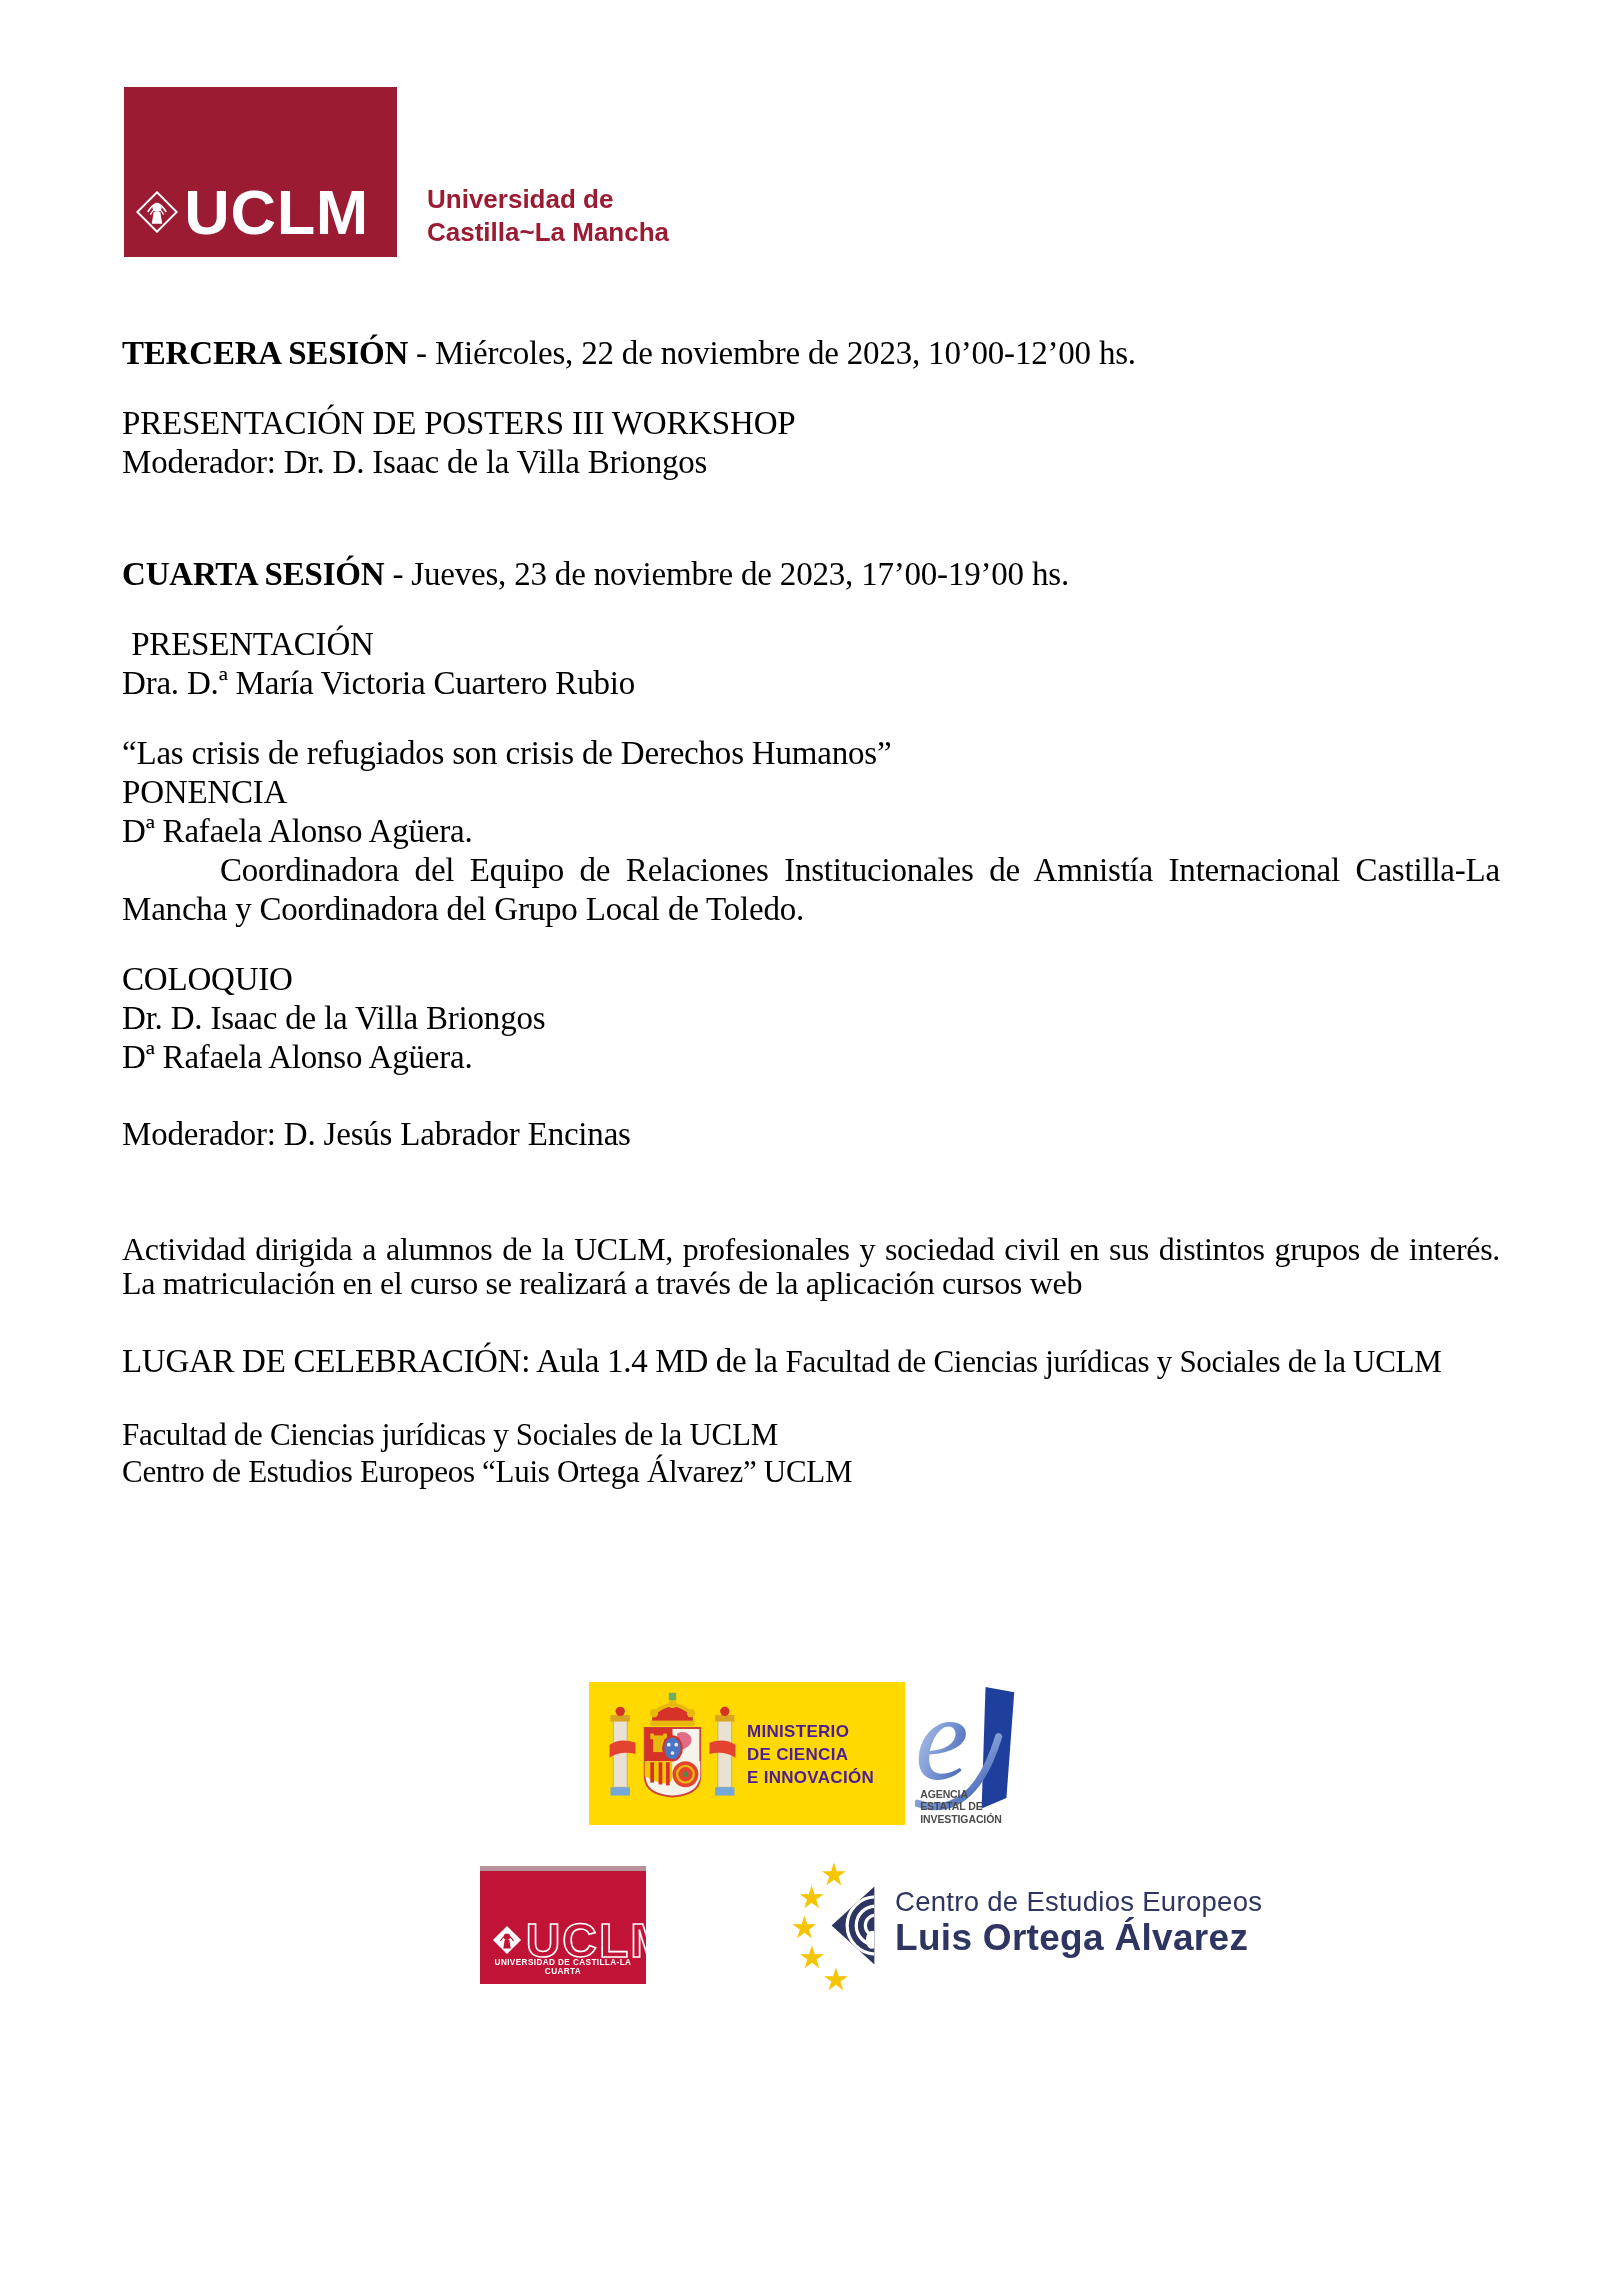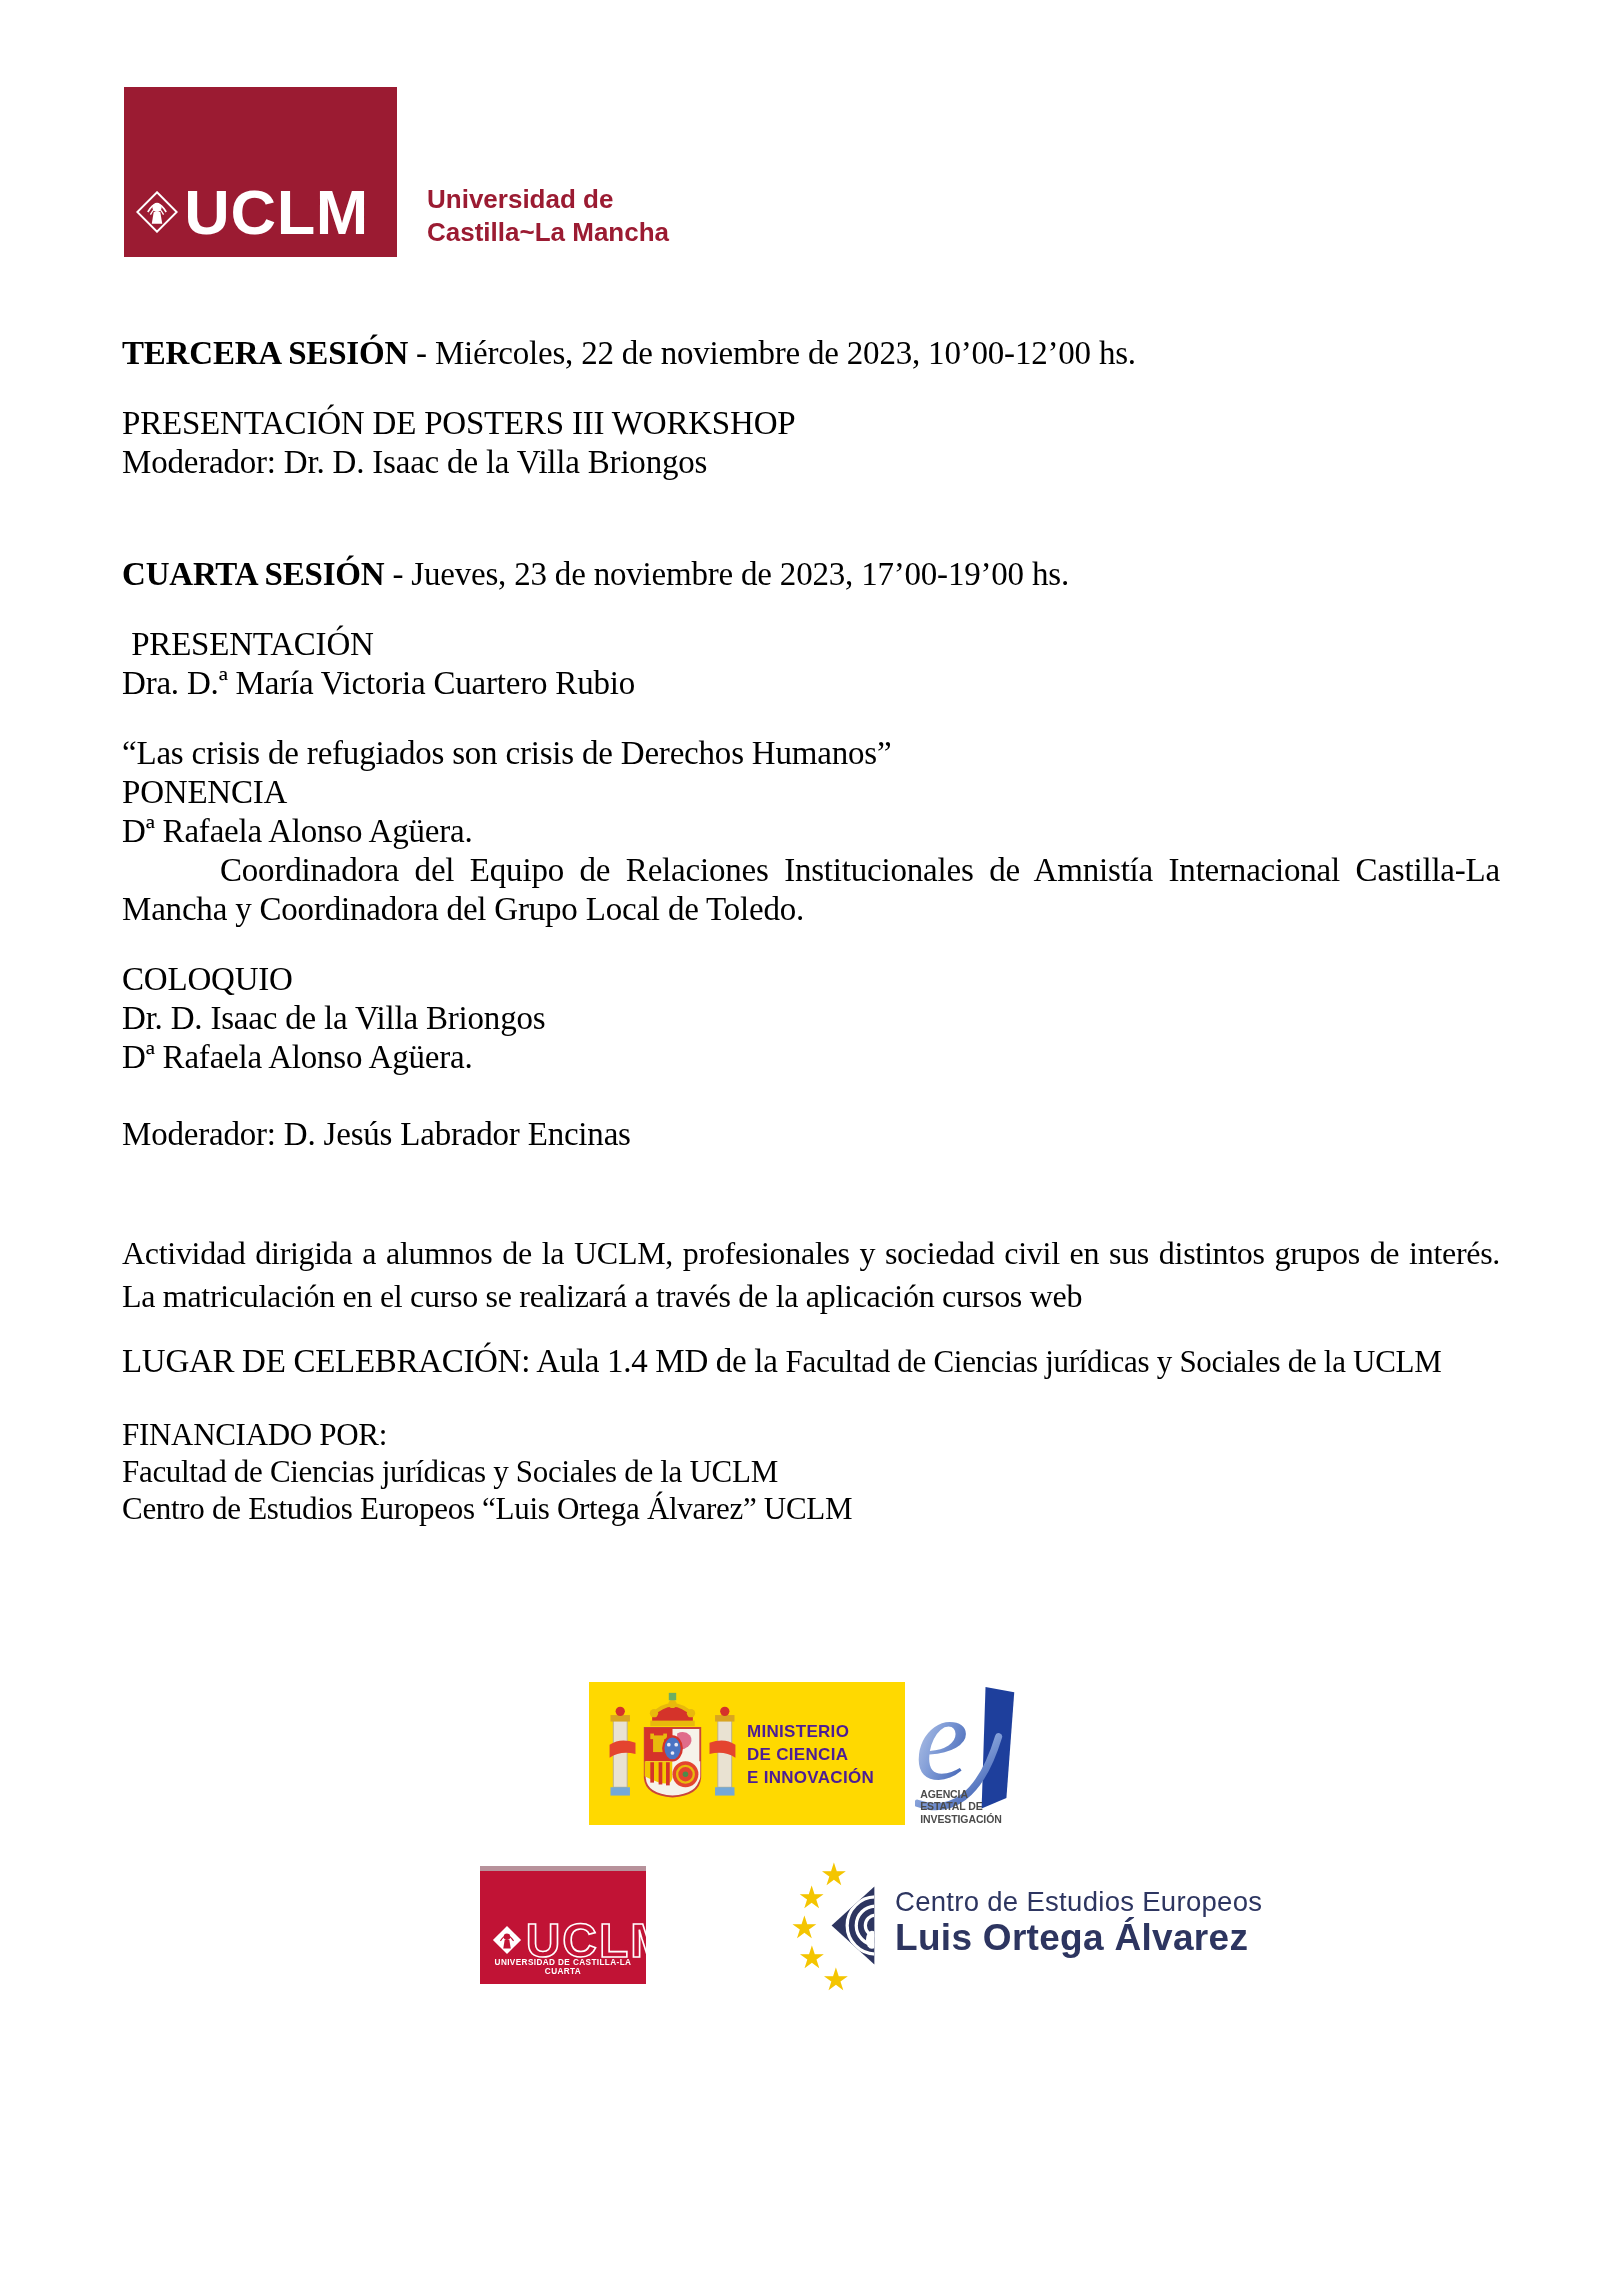--- a/index.html
+++ b/index.html
@@ -48,21 +48,21 @@
   .gap-s { height: 31px; }
   .gap-m { height: 38px; }
   .gap-l { height: 73px; }
   .bold { font-weight: bold; }
   .just { text-align: justify; }
   .lead-sp { padding-left: 9.2px; }
   .role-par { margin-left: 98px; text-indent: 98px; text-align: justify; }
 
   .audience-par {
     position: absolute; left: 122px; top: 1232px; width: 1378px;
-    font-size: 32px; line-height: 43px; letter-spacing: -0.3px;
+    font-size: 32px; line-height: 34px; letter-spacing: -0.3px;
     text-align: justify; margin: 0;
   }
   .venue-line {
     position: absolute; left: 122px; top: 1342px; width: 1378px;
     font-size: 33px; line-height: 38px; letter-spacing: -0.3px;
     white-space: nowrap; margin: 0;
   }
   .venue-line .alt { font-size: 31px; }
   .funding-block {
     position: absolute; left: 122px; top: 1416px; width: 1378px;
@@ -186,21 +186,20 @@
     <p class="ind2">Dª Rafaela Alonso Agüera.</p>
     <div class="gap-m"></div>
     <p class="ind2">Moderador: D. Jesús Labrador Encinas</p>
   </div>
 
   <p class="audience-par">Actividad dirigida a alumnos de la UCLM, profesionales y sociedad civil en sus distintos grupos de interés. La matriculación en el curso se realizará a través de la aplicación cursos web</p>
 
   <p class="venue-line"><span>LUGAR DE CELEBRACIÓN: Aula 1.4 MD de la </span><span class="alt">Facultad de Ciencias jurídicas y Sociales de la UCLM</span></p>
 
   <div class="funding-block">
-    <p>FINANCIADO POR:</p>
     <p>Facultad de Ciencias jurídicas y Sociales de la UCLM</p>
     <p>Centro de Estudios Europeos “Luis Ortega Álvarez” UCLM</p>
   </div>
 
   <div class="ministry-logo">
     <span class="arms">
       <svg width="131" height="124" viewBox="0 0 140 134">
 
         <rect x="6" y="32" width="15" height="72" fill="#e9e2d2" stroke="#b7ad92" stroke-width="1"></rect>
         <rect x="3" y="26" width="21" height="7" fill="#d9a520"></rect>

